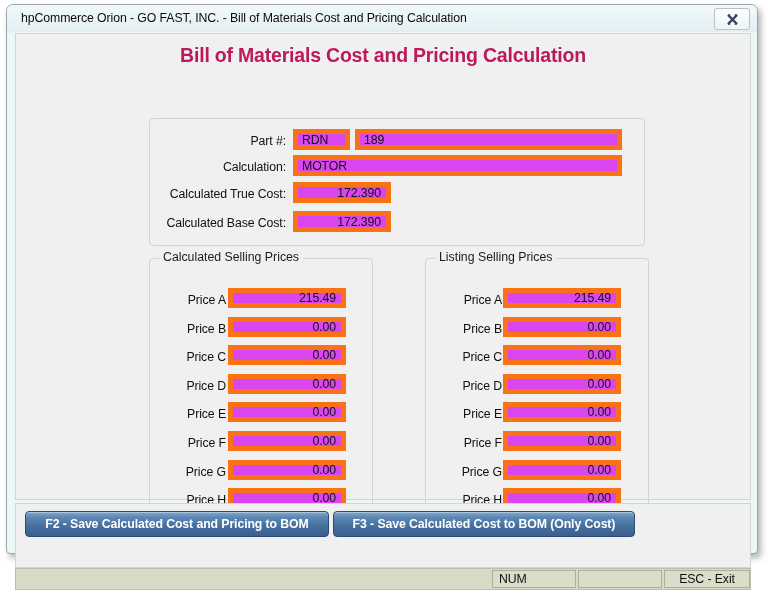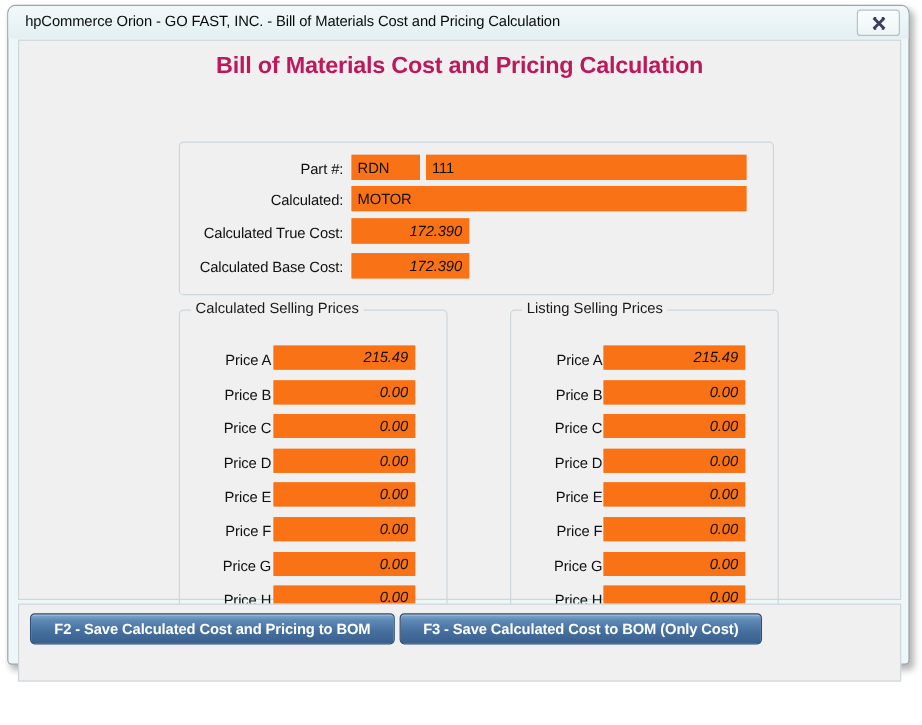--- a/index.html
+++ b/index.html
@@ -112,33 +112,33 @@
   .field-label {
     position: absolute;
     font-size: 12.3px;
     color: #101010;
     text-align: right;
     white-space: nowrap;
     letter-spacing: -0.1px;
   }
   .tbox {
     position: absolute;
-    background: #f97316;
-    border: 1px solid #f97316;
+    background: #d946ef;
+    border: 5px solid #f97316;
     box-sizing: border-box;
     font-size: 12.3px;
     color: #101010;
     display: flex;
     align-items: center;
     padding: 0 4px;
     letter-spacing: -0.1px;
     cursor: text;
     text-align: center;
   }
-  .tbox.num { justify-content: flex-end; padding-right: 5px; font-style: italic; }
+  .tbox.num { justify-content: flex-end; padding-right: 5px; }
 
   
   #button-panel {
     position: absolute;
     left: 8px;
     top: 498px;
     width: 736px;
     height: 65px;
     background: #f0f0f0;
     border: 1px solid #cfd6da;
@@ -210,23 +210,23 @@
   </div>
 
   <div id="content-panel">
 
     <div id="page-title">Bill of Materials Cost and Pricing Calculation</div>
 
     <div class="groupbox" id="gb-header"></div>
 
     <div class="field-label" style="left:160px; top:100px; width:110px;">Part #:</div>
     <div class="tbox" id="fld-part-prefix" style="left:277px; top:95px; width:57px; height:21px;">RDN</div>
-    <div class="tbox" id="fld-part-number" style="left:339px; top:95px; width:267px; height:21px;">111</div>
-
-    <div class="field-label" style="left:160px; top:126px; width:110px;">Calculated:</div>
+    <div class="tbox" id="fld-part-number" style="left:339px; top:95px; width:267px; height:21px;">189</div>
+
+    <div class="field-label" style="left:160px; top:126px; width:110px;">Calculation:</div>
     <div class="tbox" id="fld-description" style="left:277px; top:121px; width:329px; height:21px;">MOTOR</div>
 
     <div class="field-label" style="left:140px; top:153px; width:130px;">Calculated True Cost:</div>
     <div class="tbox num" id="fld-true-cost" style="left:277px; top:148px; width:98px; height:21px;">172.390</div>
 
     <div class="field-label" style="left:140px; top:182px; width:130px;">Calculated Base Cost:</div>
     <div class="tbox num" id="fld-base-cost" style="left:277px; top:177px; width:98px; height:21px;">172.390</div>
 
     <div class="groupbox" id="gb-calc">
       <span class="gb-legend">Calculated Selling Prices</span>
@@ -274,14 +274,20 @@
         <div class="tbox num" style="left: 487px; top: 454px; width: 118px; height: 20px;">0.00</div>
       </div>
 
   </div>
 
   <div id="button-panel">
     <div class="fbutton" id="btn-f2">F2 - Save Calculated Cost and Pricing to BOM</div>
     <div class="fbutton" id="btn-f3">F3 - Save Calculated Cost to BOM (Only Cost)</div>
   </div>
 
+  <div id="statusbar">
+    <div class="status-cell" id="st-main"></div>
+    <div class="status-cell" id="st-num">NUM</div>
+    <div class="status-cell" id="st-mid"></div>
+    <div class="status-cell" id="st-esc">ESC - Exit</div>
+  </div>
 
 </div>
 
 </body></html>

